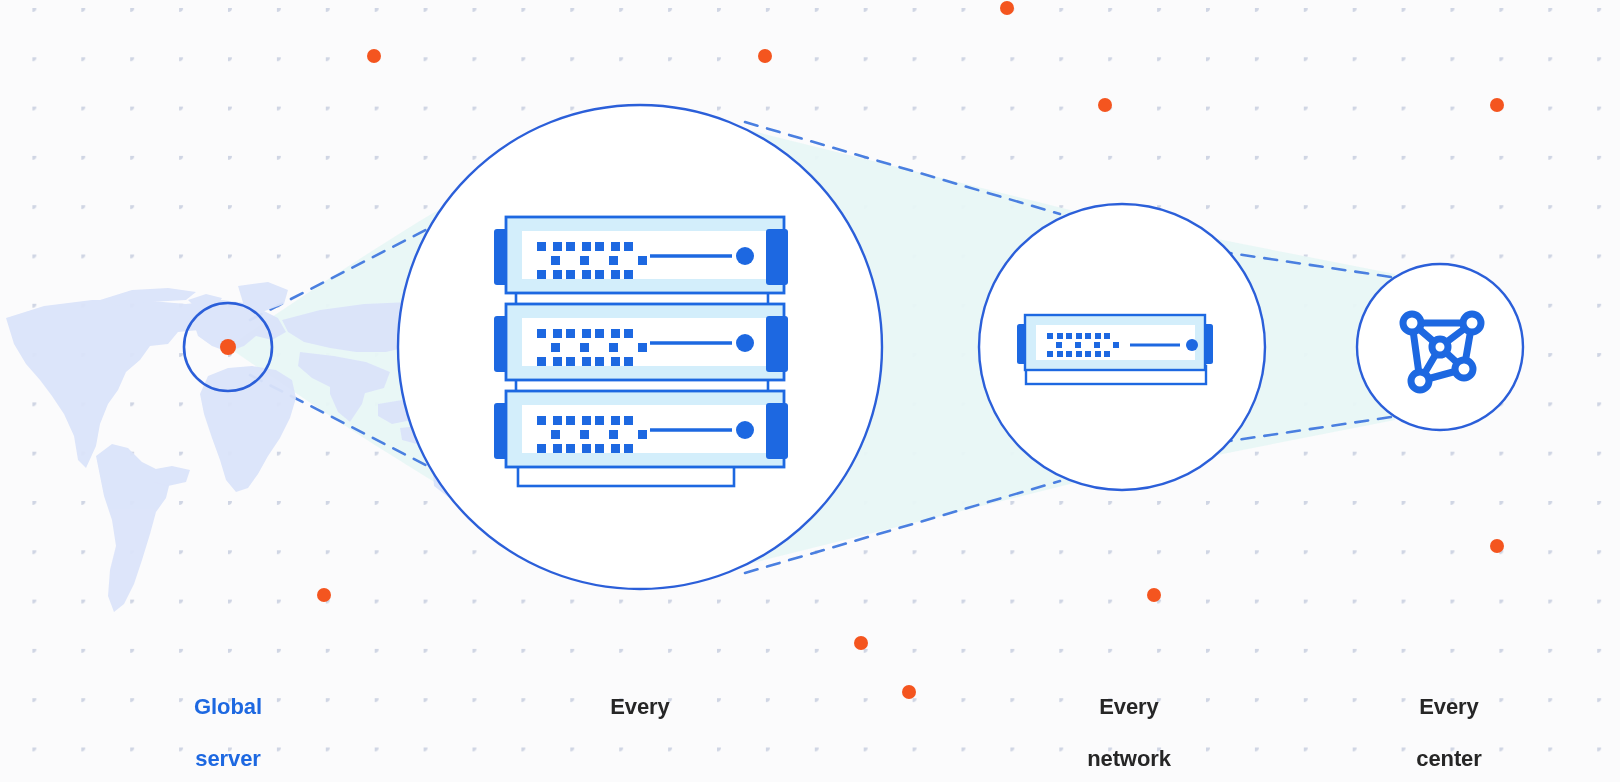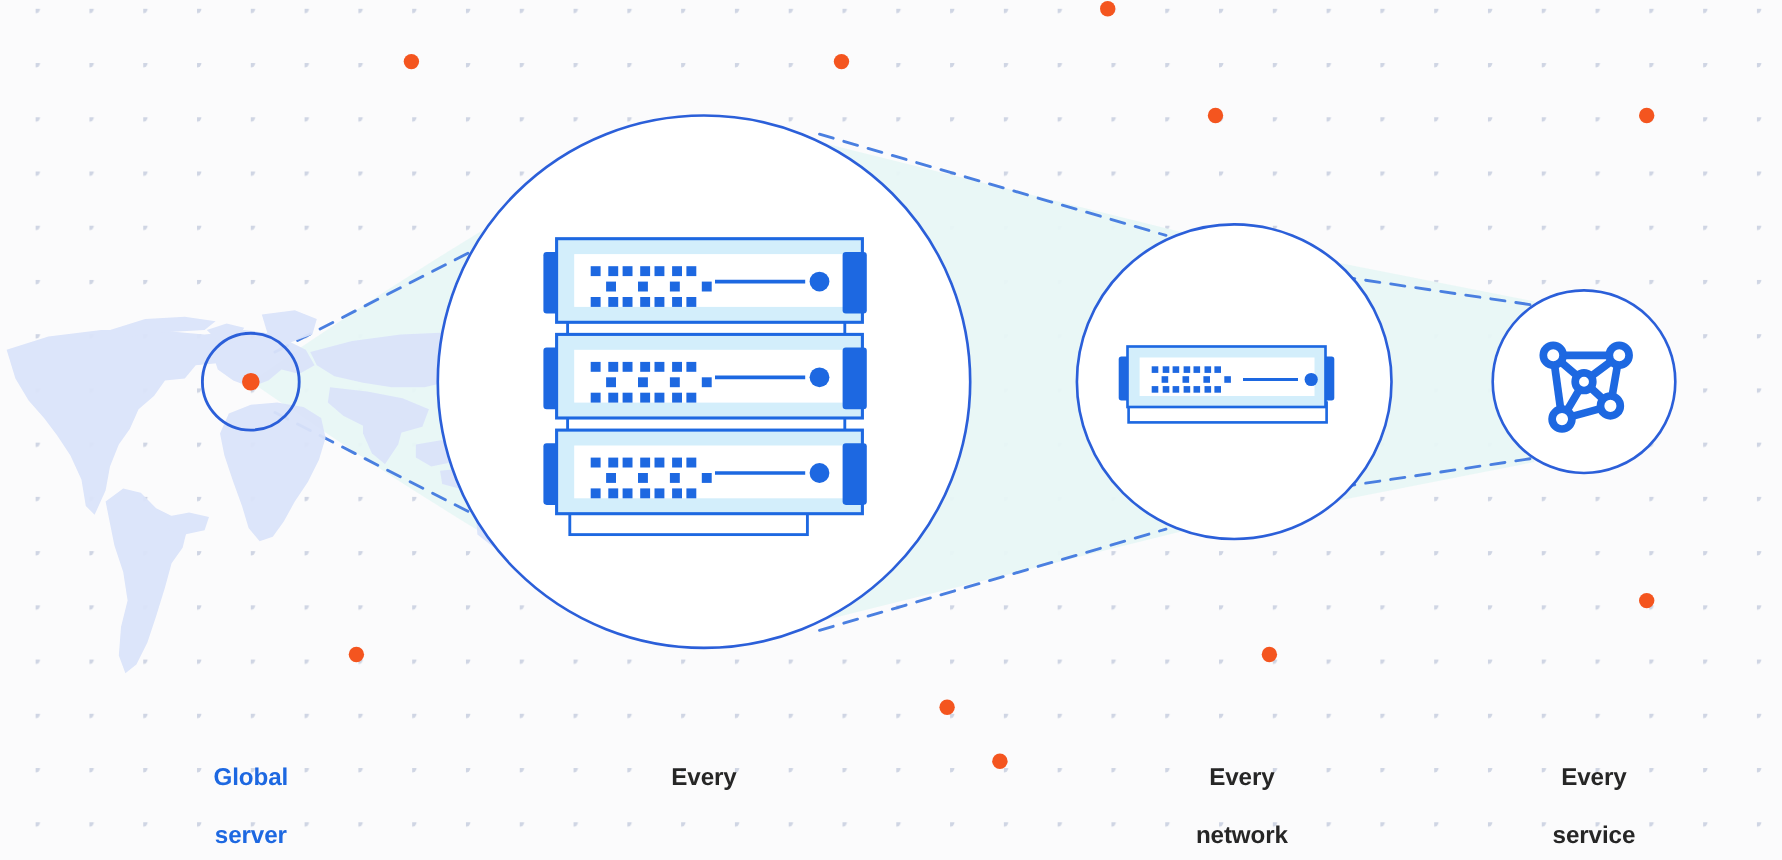--- a/index.html
+++ b/index.html
@@ -283,16 +283,16 @@
     <div>Every</div>
   </div>
 
   <div class="lbl" style="left:1039px;top:668px;width:180px;">
     <div>Every</div>
     <div>network</div>
   </div>
 
   <div class="lbl" style="left:1359px;top:668px;width:180px;">
     <div>Every</div>
-    <div>service</div>
+    <div>center</div>
   </div>
 
 </div>
 
 </body></html>

